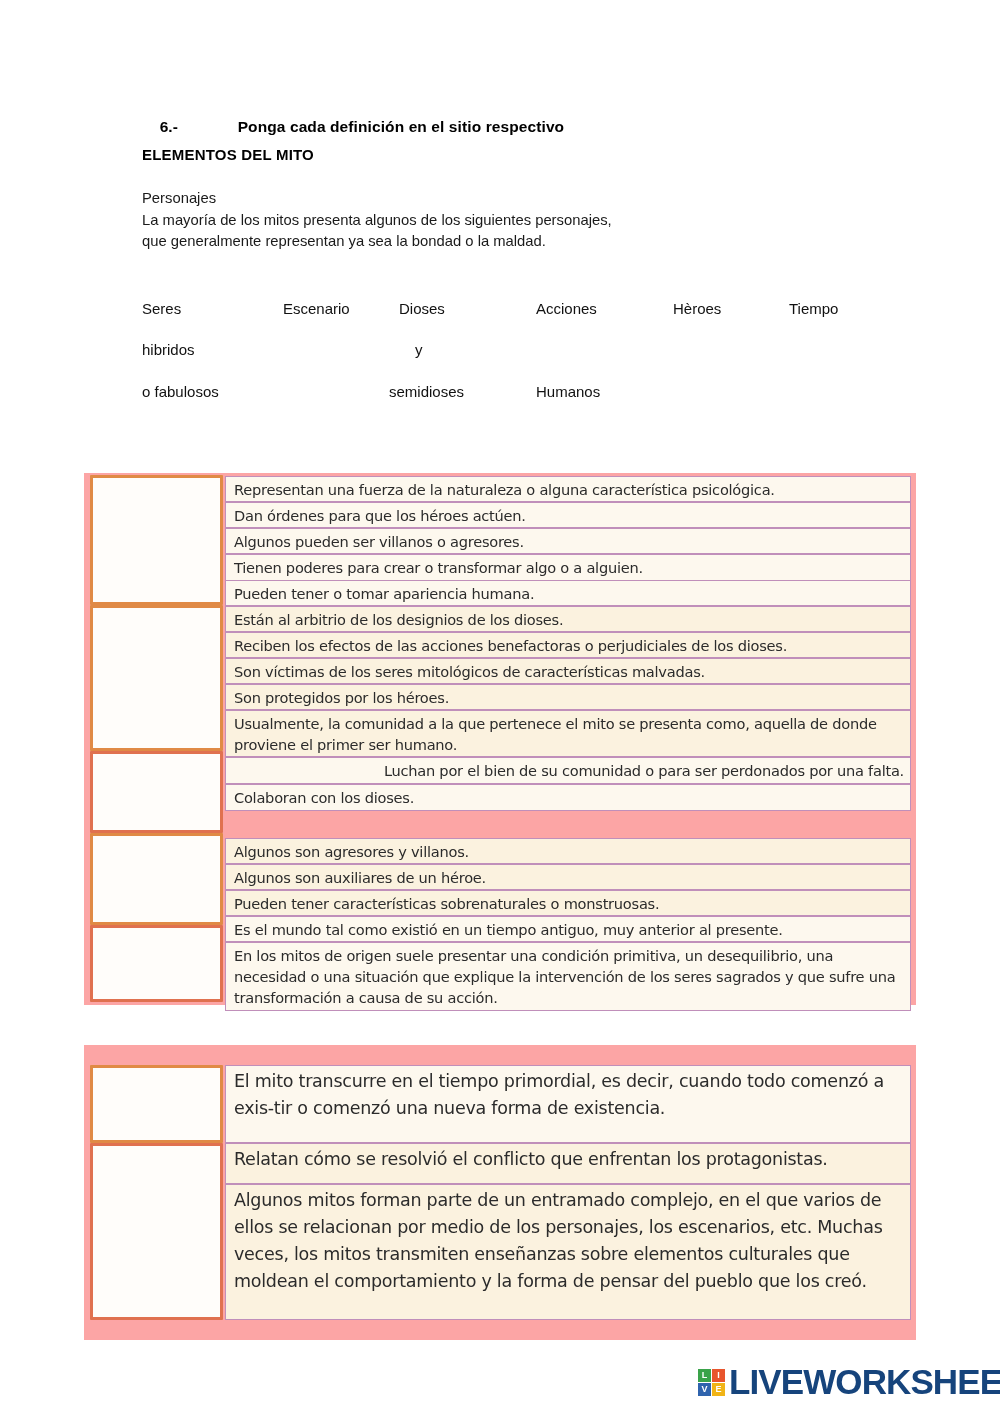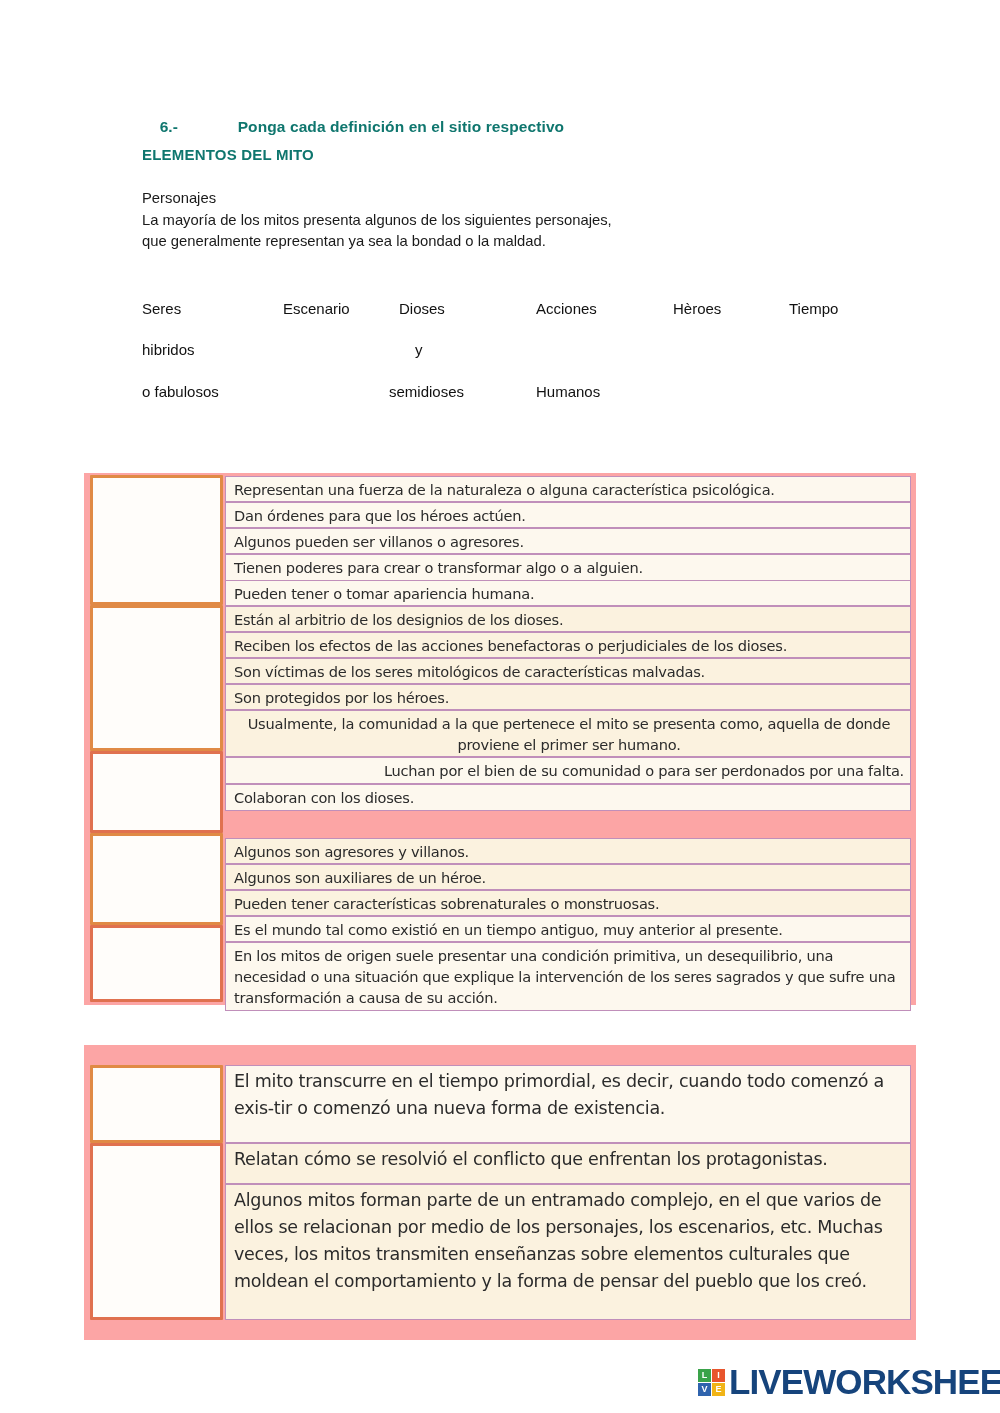--- a/index.html
+++ b/index.html
@@ -15,21 +15,21 @@
     width: 1000px;
     height: 1413px;
     background: #ffffff;
     overflow: hidden;
   }
 
   
   .hdr {
     position: absolute;
     left: 142px;
-    color: #0f766e;
+    color: #000000;
   }
   .q-line {
     top: 100px;
     font-size: 15.5px;
     font-weight: bold;
     letter-spacing: .1px;
     white-space: pre;
   }
   .q-num { display: inline-block; width: 78px; }
   .section-title {
@@ -185,21 +185,21 @@
       <div class="stmt-col" style="left:141px; width:686px;">
         <div class="stmt t1" style="top:3px;   height:26px;">Representan una fuerza de la naturaleza o alguna característica psicológica.</div>
         <div class="stmt t1" style="top:29px;  height:26px;">Dan órdenes para que los héroes actúen.</div>
         <div class="stmt t1" style="top:55px;  height:26px;">Algunos pueden ser villanos o agresores.</div>
         <div class="stmt t1" style="top:81px;  height:35px;">Tienen poderes para crear o transformar algo o a alguien.</div>
         <div class="stmt t2" style="top:133px; height:26px;">Están al arbitrio de los designios de los dioses.</div>
         <div class="stmt t1" style="top:107px; height:26px;">Pueden tener o tomar apariencia humana.</div>
         <div class="stmt t2" style="top:159px; height:26px;">Reciben los efectos de las acciones benefactoras o perjudiciales de los dioses.</div>
         <div class="stmt t2" style="top:185px; height:26px;">Son víctimas de los seres mitológicos de características malvadas.</div>
         <div class="stmt t2" style="top:211px; height:26px;">Son protegidos por los héroes.</div>
-        <div class="stmt t2" style="top:237px; height:47px;text-align:center;">Usualmente, la comunidad a la que pertenece el mito se presenta como, aquella de donde proviene el primer ser humano.</div>
+        <div class="stmt t2" style="top:237px; height:47px;">Usualmente, la comunidad a la que pertenece el mito se presenta como, aquella de donde proviene el primer ser humano.</div>
         <div class="stmt t1" style="top:284px; height:27px;text-align:right;">Luchan por el bien de su comunidad o para ser perdonados por una falta.</div>
         <div class="stmt t1" style="top:311px; height:27px;">Colaboran con los dioses.</div>
         <div class="stmt t2" style="top:365px; height:26px;">Algunos son agresores y villanos.</div>
         <div class="stmt t2" style="top:391px; height:26px;">Algunos son auxiliares de un héroe.</div>
         <div class="stmt t1" style="top:443px; height:26px;">Es el mundo tal como existió en un tiempo antiguo, muy anterior al presente.</div>
         <div class="stmt t2" style="top:417px; height:26px;">Pueden tener características sobrenaturales o monstruosas.</div>
         <div class="stmt t1" style="top:469px; height:69px;">En los mitos de origen suele presentar una condición primitiva, un desequilibrio, una necesidad o una situación que explique la intervención de los seres sagrados y que sufre una transformación a causa de su acción.</div>
       </div>
 
     </div>

